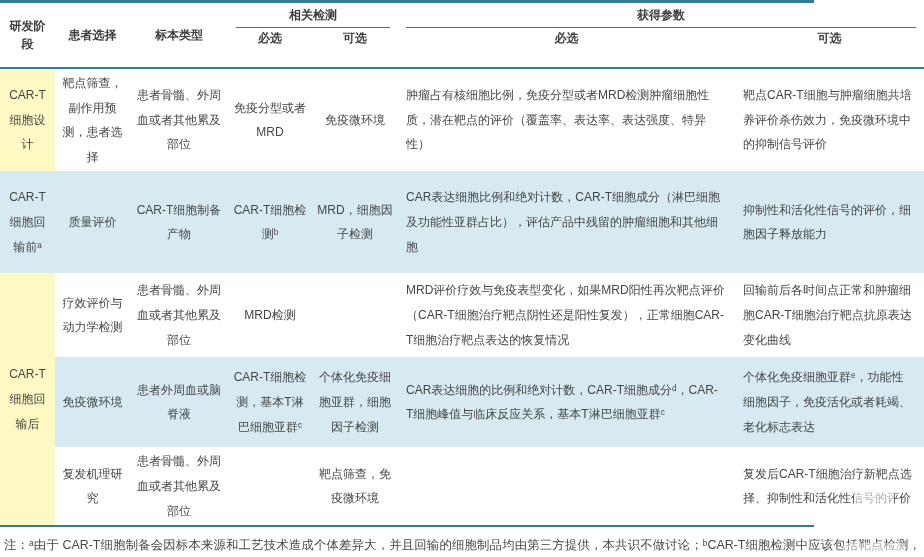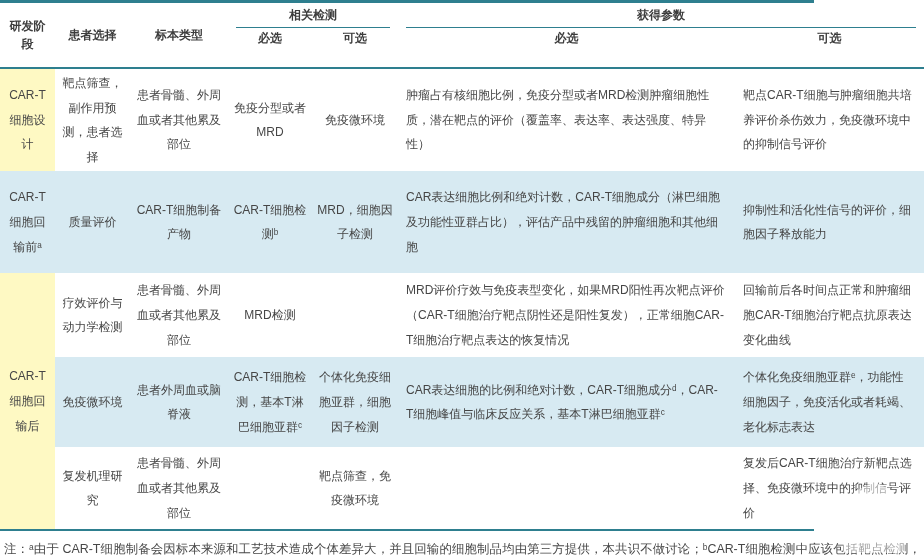--- a/index.html
+++ b/index.html
@@ -147,21 +147,21 @@
         <td>个体化免疫细胞亚群，细胞因子检测</td>
         <td class="param">CAR表达细胞的比例和绝对计数，CAR-T细胞成分ᵈ，CAR-T细胞峰值与临床反应关系，基本T淋巴细胞亚群ᶜ</td>
         <td class="param">个体化免疫细胞亚群ᵉ，功能性细胞因子，免疫活化或者耗竭、老化标志表达</td>
       </tr>
       <tr class="r4">
         <td>复发机理研究</td>
         <td>患者骨髓、外周血或者其他累及部位</td>
         <td></td>
         <td>靶点筛查，免疫微环境</td>
         <td class="param"></td>
-        <td class="param">复发后CAR-T细胞治疗新靶点选择、免疫微环境中的抑制信号评价</td>
+        <td class="param">复发后CAR-T细胞治疗新靶点选择、抑制性和活化性信号的评价</td>
       </tr>
     </tbody>
   </table>
 </div>
 
 <div class="footnote">注：ᵃ由于 CAR-T细胞制备会因标本来源和工艺技术造成个体差异大，并且回输的细胞制品均由第三方提供，本共识不做讨论；ᵇCAR-T细胞检测中应该包括靶点检测，如果阴性可以不做MRD检测，如果阳性或者存在可疑细胞则强烈建议进行MRD检测；ᶜCD3、CD4、CD8形成的基本淋巴细胞亚群，与CAR-T细胞检测同时进行或者CAR表达细胞检测不到后单独进行；ᵈCAR表达细胞比例极低或者细胞数极少时，此项检测酌情进行；ᵉ各研究中心根据情况增加标志做精细免疫细胞亚群区分，与CAR-T细胞检测同时进行或者CAR表达细胞检测不到后单独进行；CAR为嵌合抗原受体；MRD为微小残留病</div>
 
 <div class="watermark">
   <div class="wm-logo"></div>
   <div class="wm-bar"></div>

